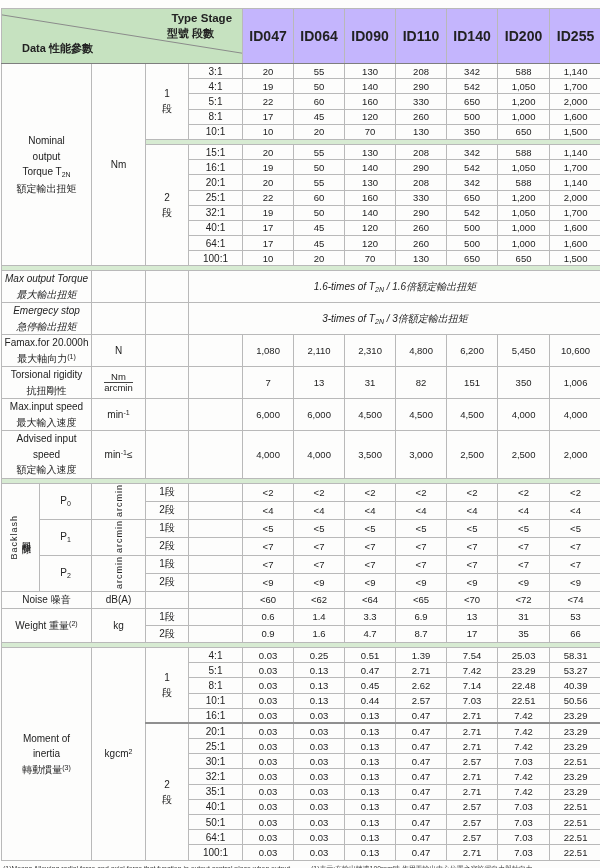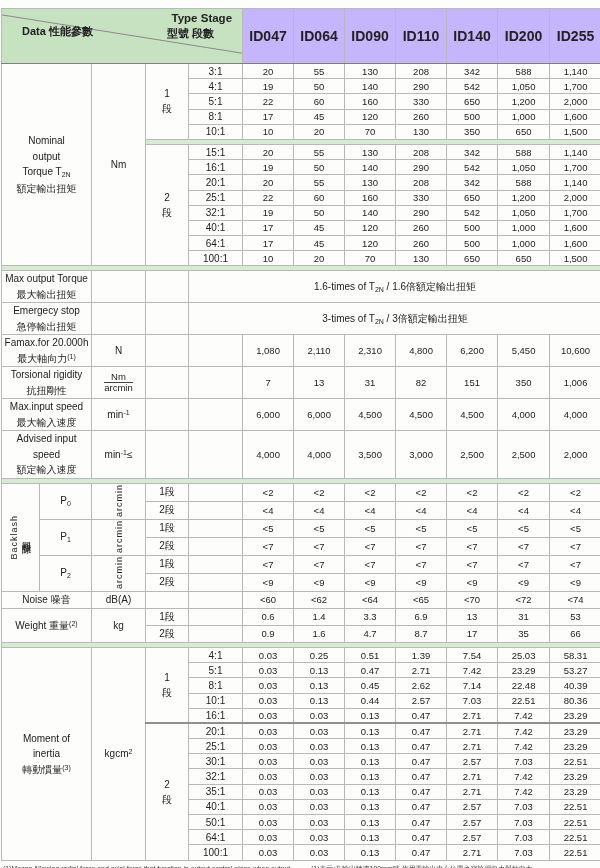--- a/index.html
+++ b/index.html
@@ -7,23 +7,23 @@
   .page{padding:8px 1px 0 1px;}
   table{border-collapse:collapse;table-layout:fixed;width:598px;border:1.5px solid #7e7e7e;}
   td{border:1px solid #b9b9b9;text-align:center;vertical-align:middle;padding:0 1px;
      overflow:hidden;white-space:nowrap;}
   thead tr{height:55px;}
   thead td{border-bottom:1.5px solid #7e7e7e;}
   .corner{position:relative;background:#c6e2c0;}
   .diag{position:absolute;left:0;top:0;width:100%;height:100%;}
   .c-top{position:absolute;top:3px;left:60px;right:10px;text-align:right;font-weight:bold;font-size:11.5px;}
   .c-top-zh{position:absolute;top:17px;right:28px;font-weight:bold;font-size:11px;}
-  .c-bottom{position:absolute;bottom:24px;left:20px;font-weight:bold;font-size:11px;}
+  .c-bottom{position:absolute;bottom:7px;left:20px;font-weight:bold;font-size:11px;}
   .model{background:#c4b5fd;font-weight:bold;font-size:14px;}
-  .h15{height:15.2px;} .h17{height:17px;} .h28{height:28px;} .h31{height:31px;} .hband{height:5px;}
+  .h15{height:15.2px;} .h17{height:17px;} .h28{height:28px;font-style:italic;} .h31{height:31px;} .hband{height:5px;}
   .band{background:#d7ebd2;border-top:none;border-bottom:none;padding:0;}
   .lbl{font-size:10px;line-height:1.55;white-space:normal;}
   .unit{font-size:10px;}
   .stage{font-size:10px;} .stack{line-height:1.5;}
   .ratio{font-size:10px;}
   .val{font-size:9.5px;}
   .span-val{font-size:10px;}
   .plabel{font-size:10px;}
   sub{font-size:7px;vertical-align:-2px;} sup{font-size:7px;vertical-align:3px;}
   .frac{display:inline-block;font-size:9.5px;line-height:1.15;}
@@ -435,21 +435,21 @@
           <td class="val">40.39</td>
         </tr>
         <tr class="h15">
           <td class="ratio">10:1</td>
           <td class="val">0.03</td>
           <td class="val">0.13</td>
           <td class="val">0.44</td>
           <td class="val">2.57</td>
           <td class="val">7.03</td>
           <td class="val">22.51</td>
-          <td class="val">80.36</td>
+          <td class="val">50.56</td>
         </tr>
         <tr class="h15">
           <td class="ratio">16:1</td>
           <td class="val">0.03</td>
           <td class="val">0.03</td>
           <td class="val">0.13</td>
           <td class="val">0.47</td>
           <td class="val">2.71</td>
           <td class="val">7.42</td>
           <td class="val">23.29</td>

